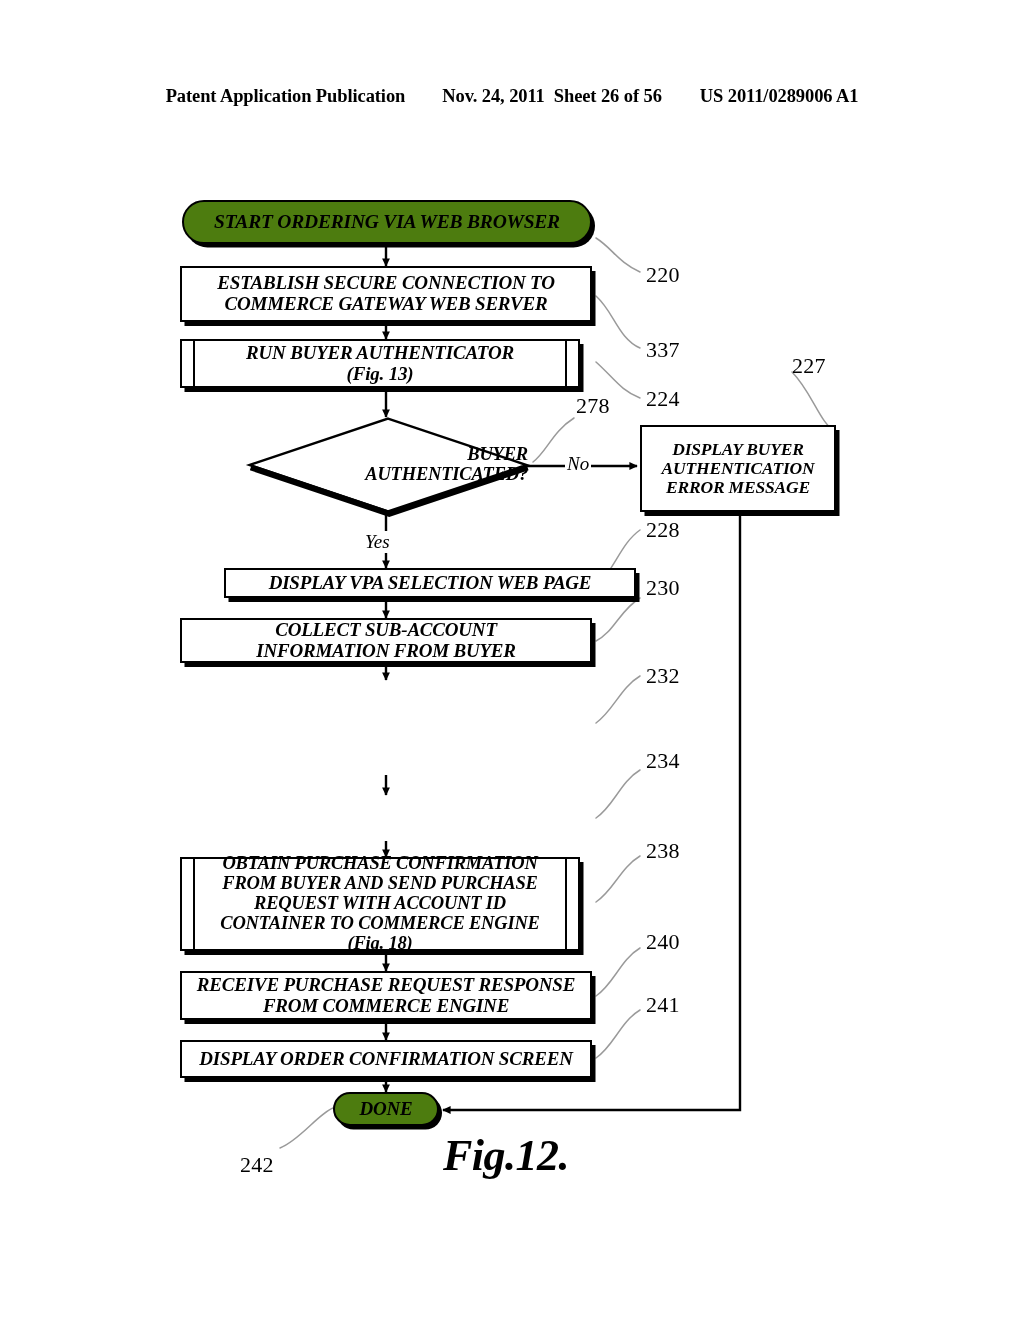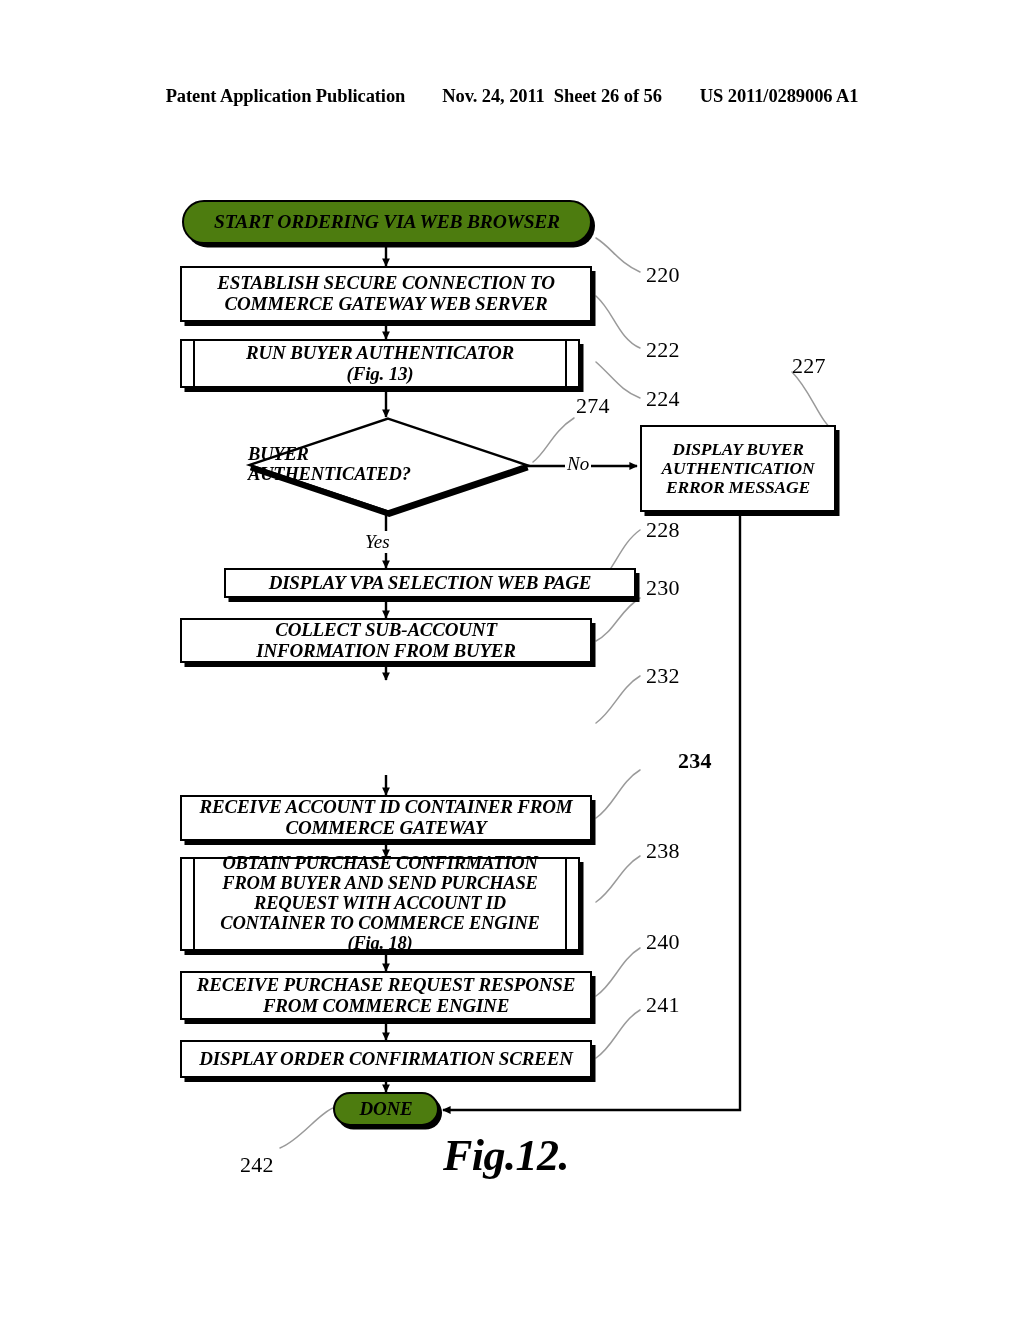--- a/index.html
+++ b/index.html
@@ -88,21 +88,21 @@
   .proc.sub::after  { right: 11px; }
 
   
   .diamond-wrap { position: absolute; }
   .diamond-wrap svg { display: block; overflow: visible; }
   .diamond-label {
     position: absolute;
     left: 0; right: 0;
     top: 50%;
     transform: translateY(-50%);
-    text-align: left;
+    text-align: right;
     pointer-events: none;
   }
 
   
   .branchlbl {
     position: absolute;
     font-family: "Liberation Serif", "DejaVu Serif", serif;
     font-style: italic;
     font-size: 19px;
     white-space: nowrap;
@@ -248,24 +248,20 @@
   <div class="proc" style="left:180px; top:568px; width:412px; height:30px;margin-left:44px;">
     <span class="nodetext" style="font-size:19px;">DISPLAY VPA SELECTION WEB PAGE</span>
   </div>
 
   <div class="proc" style="left:180px; top:618px; width:412px; height:45px;">
     <span class="nodetext" style="font-size:19px;">COLLECT SUB-ACCOUNT
 INFORMATION FROM BUYER</span>
   </div>
 
 
-  <div class="proc" style="left:180px; top:795px; width:412px; height:46px;">
-    <span class="nodetext" style="font-size:19px;">RECEIVE ACCOUNT ID CONTAINER FROM
-COMMERCE GATEWAY</span>
-  </div>
 
   <div class="proc sub" style="left:180px; top:857px; width:400px; height:94px;">
     <span class="nodetext" style="font-size:18.5px;">OBTAIN PURCHASE CONFIRMATION
 FROM BUYER AND SEND PURCHASE
 REQUEST WITH ACCOUNT ID
 CONTAINER TO COMMERCE ENGINE
 (Fig. 18)</span>
   </div>
 
   <div class="proc" style="left:180px; top:971px; width:412px; height:49px;">
@@ -275,28 +271,28 @@
 
   <div class="proc" style="left:180px; top:1040px; width:412px; height:38px;">
     <span class="nodetext" style="font-size:19px;">DISPLAY ORDER CONFIRMATION SCREEN</span>
   </div>
 
   <div class="term" style="left:333px; top:1092px; width:106px; height:34px;">
     <span class="nodetext" style="font-size:19px;">DONE</span>
   </div>
 
   <span class="refnum" style="left:646px; top:262px;">220</span>
-  <span class="refnum" style="left:646px; top:337px;">222</span>
+  <span class="refnum" style="left:646px; top:337px;">337</span>
   <span class="refnum" style="left:646px; top:386px;text-align:center;">224</span>
-  <span class="refnum" style="left:576px; top:393px;">274</span>
+  <span class="refnum" style="left:576px; top:393px;">278</span>
   <span class="refnum" style="left:792px; top:353px;">227</span>
   <span class="refnum" style="left:646px; top:517px;">228</span>
   <span class="refnum" style="left:646px; top:575px;">230</span>
   <span class="refnum" style="left:646px; top:663px;">232</span>
-  <span class="refnum" style="left:678px; top:748px;font-weight:bold;">234</span>
+  <span class="refnum" style="left:646px; top:748px;">234</span>
   <span class="refnum" style="left:646px; top:838px;">238</span>
   <span class="refnum" style="left:646px; top:929px;">240</span>
   <span class="refnum" style="left:646px; top:992px;">241</span>
   <span class="refnum" style="left:240px; top:1152px;">242</span>
 
   <span class="figcap" style="left:443px; top:1130px;">Fig.12.</span>
 
 </div>
 
 </body></html>

